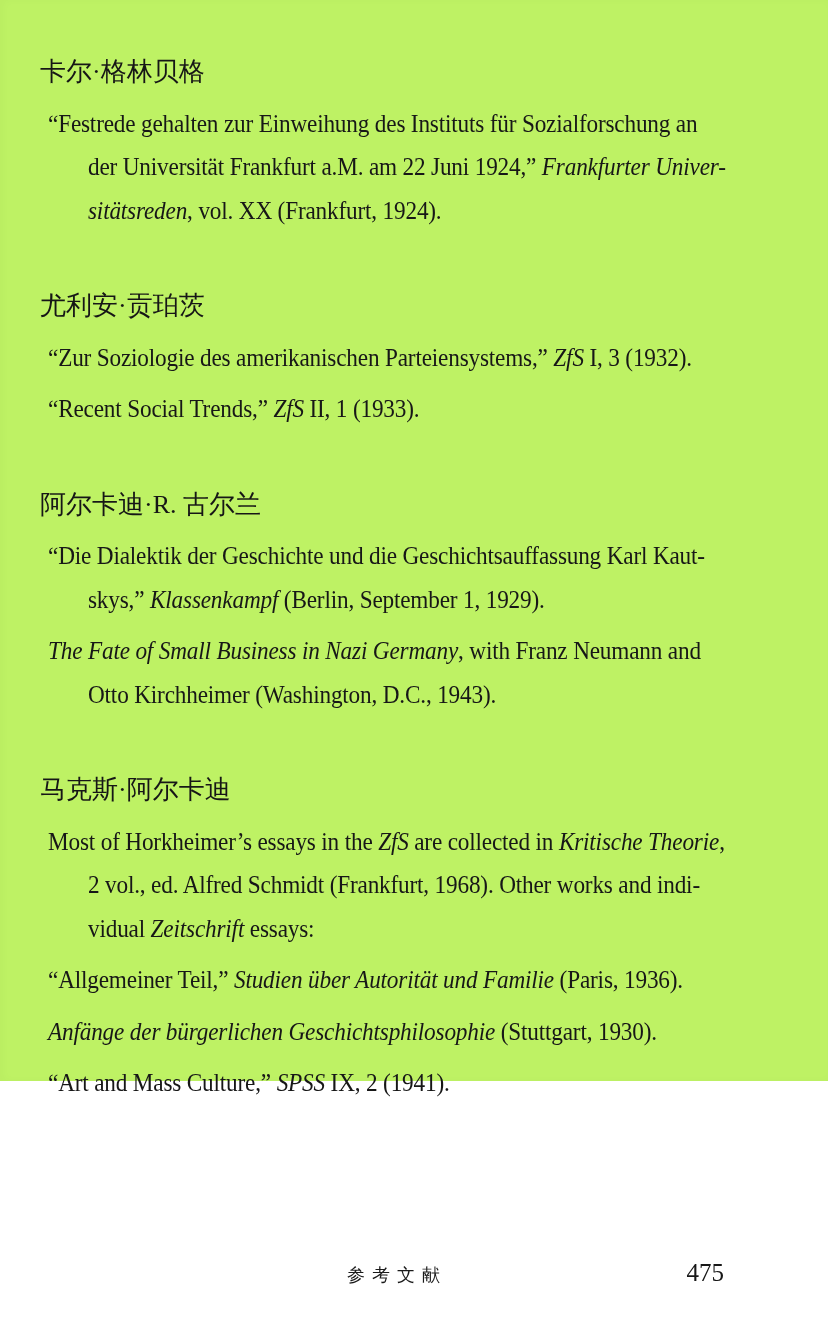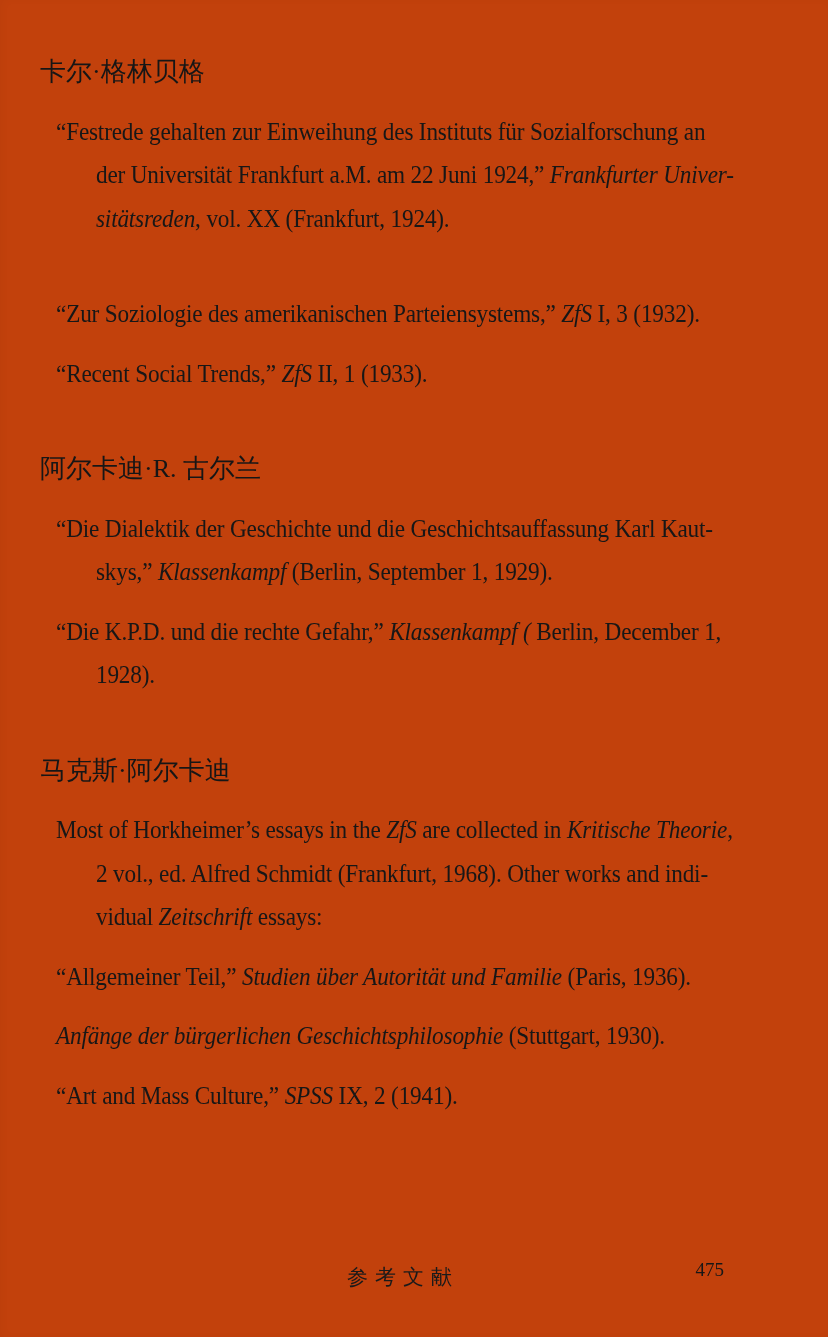--- a/index.html
+++ b/index.html
@@ -8,98 +8,99 @@
     width: 828px;
     height: 1337px;
     background: #ffffff;
     font-family: "Liberation Serif", "DejaVu Serif", serif;
     color: #1b1b1b;
     overflow: hidden;
   }
   .page {
     position: relative;
     width: 828px;
-    height: 1337px;
-    background: #c2410c;
+    height: 1081px;
+    background: #bef264;
     box-shadow: inset 3px 0 8px rgba(0,0,0,0.025);
   }
   .content {
     position: absolute;
     top: 50px;
     left: 40px;
     width: 748px;
   }
   .section { margin-top: 52px; }
   .section:first-child { margin-top: 0; }
   .author-heading {
     font-size: 26px;
     line-height: 43.5px;
     color: #161616;
     white-space: nowrap;
   }
-  .entry { margin: 16px; }
+  .entry { margin: 8px; }
   .line {
     font-size: 25px;
     line-height: 43.5px;
     letter-spacing: -0.2px;
     white-space: nowrap;
     transform: scaleX(0.93);
     transform-origin: 0 0;
     color: #171717;
   }
   .line.cont { padding-left: 43px; }
   .seg-italic { font-style: italic; }
   .footer-label {
     position: absolute;
     top: 1263px;
     left: 347px;
-    font-size: 21px;
+    font-size: 18px;
     letter-spacing: 7px;
     color: #1a1a1a;
     white-space: nowrap;
     font-family: Liberation Serif, serif;
   }
   .page-number {
     position: absolute;
     top: 1259px;
     right: 104px;
-    font-size: 19px;
+    font-size: 25px;
     color: #171717;
   }
 </style>
 </head>
 <body>
 
 <div class="page">
   <main class="content">
       <section class="section">
         <div class="author-heading">卡尔·格林贝格</div>
         <div class="entry">
           <div class="line"><span class="seg-roman">“Festrede gehalten zur Einweihung des Instituts für Sozialforschung an</span></div>
           <div class="line cont"><span class="seg-roman">der Universität Frankfurt a.M. am 22 Juni 1924,” </span><span class="seg-italic">Frankfurter Univer-</span></div>
           <div class="line cont"><span class="seg-italic">sitätsreden</span><span class="seg-roman">, vol. XX (Frankfurt, 1924).</span></div>
         </div>
       </section>
       <section class="section">
+        <div class="author-heading">尤利安·贡珀茨</div>
         <div class="entry">
           <div class="line"><span class="seg-roman">“Zur Soziologie des amerikanischen Parteiensystems,” </span><span class="seg-italic">ZfS</span><span class="seg-roman"> I, 3 (1932).</span></div>
         </div>
         <div class="entry">
           <div class="line"><span class="seg-roman">“Recent Social Trends,” </span><span class="seg-italic">ZfS</span><span class="seg-roman"> II, 1 (1933).</span></div>
         </div>
       </section>
       <section class="section">
         <div class="author-heading">阿尔卡迪·R. 古尔兰</div>
         <div class="entry">
           <div class="line"><span class="seg-roman">“Die Dialektik der Geschichte und die Geschichtsauffassung Karl Kaut-</span></div>
           <div class="line cont"><span class="seg-roman">skys,” </span><span class="seg-italic">Klassenkampf</span><span class="seg-roman"> (Berlin, September 1, 1929).</span></div>
         </div>
         <div class="entry">
-          <div class="line"><span class="seg-roman">“Die K.P.D. und die rechte Gefahr,” </span><span class="seg-italic">Klassenkampf (</span><span class="seg-roman"> Berlin, December 1,</span></div>
-          <div class="line cont"><span class="seg-roman">1928).</span></div>
+          <div class="line"><span class="seg-italic">The Fate of Small Business in Nazi Germany</span><span class="seg-roman">, with Franz Neumann and</span></div>
+          <div class="line cont"><span class="seg-roman">Otto Kirchheimer (Washington, D.C., 1943).</span></div>
         </div>
       </section>
       <section class="section">
         <div class="author-heading">马克斯·阿尔卡迪</div>
         <div class="entry">
           <div class="line"><span class="seg-roman">Most of Horkheimer’s essays in the </span><span class="seg-italic">ZfS</span><span class="seg-roman"> are collected in </span><span class="seg-italic">Kritische Theorie</span><span class="seg-roman">,</span></div>
           <div class="line cont"><span class="seg-roman">2 vol., ed. Alfred Schmidt (Frankfurt, 1968). Other works and indi-</span></div>
           <div class="line cont"><span class="seg-roman">vidual </span><span class="seg-italic">Zeitschrift</span><span class="seg-roman"> essays:</span></div>
         </div>
         <div class="entry">

